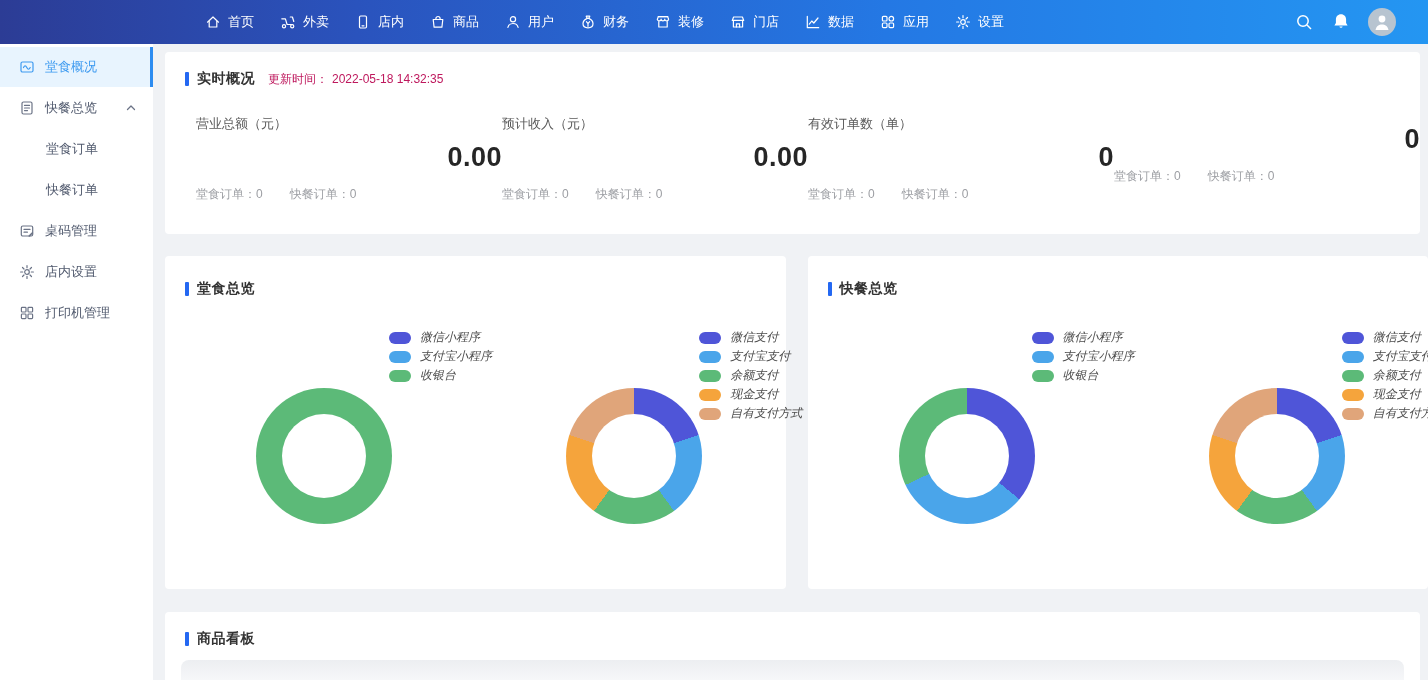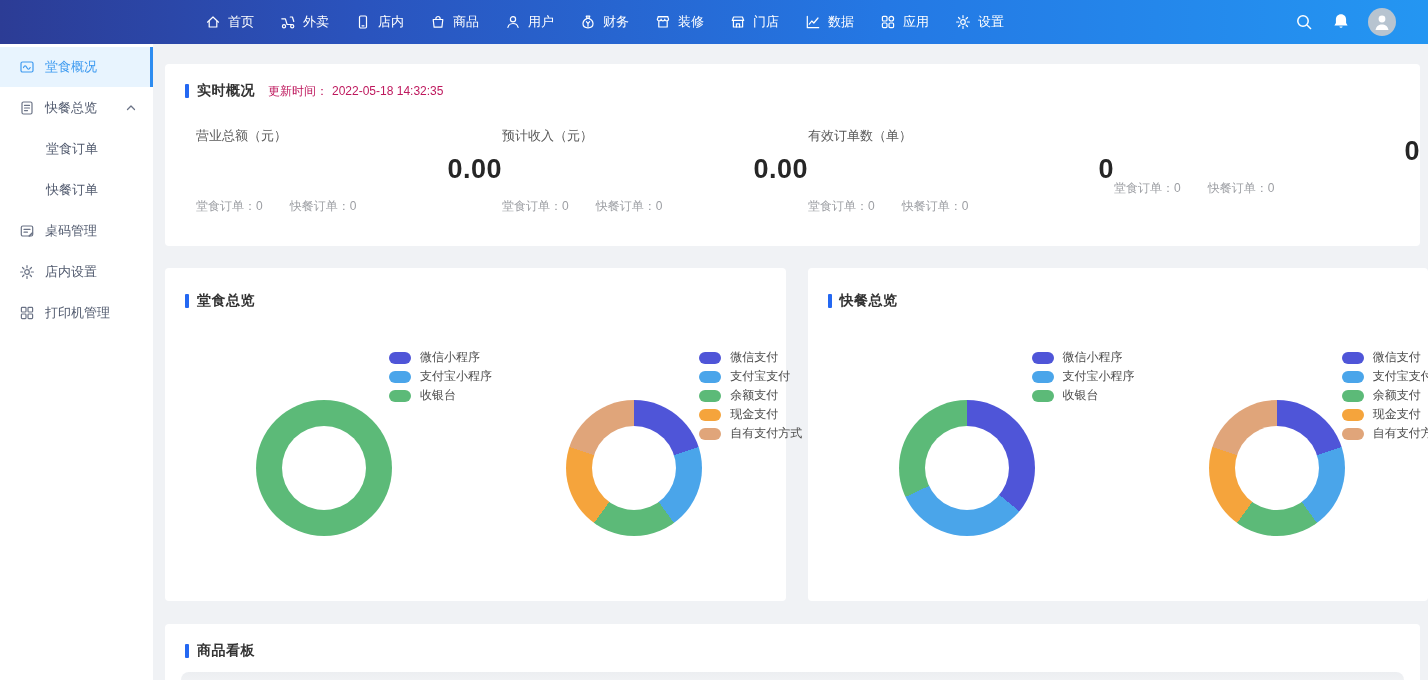--- a/index.html
+++ b/index.html
@@ -36,35 +36,35 @@
 
   
   .content { position:absolute; top:44px; left:165px; width:1263px; }
   .card { background:#fff; border-radius:4px; }
   .card-header { display:flex; align-items:center; padding:18px 20px 0 20px; }
   .hbar { width:4px; height:14px; border-radius:1px; background:#2468f2; margin-right:8px; flex:0 0 4px; }
   .card-title { font-size:14px; font-weight:bold; color:#333; letter-spacing:.5px; }
   .update-info { margin-left:13px; font-size:12px; color:#be185d;text-align:center; }
   .update-info .t { margin-left:4px; }
 
-  .realtime-card { margin-top:20px; width:1255px; height:182px; }
+  .realtime-card { margin-top:8px; width:1255px; height:182px; }
   .stats { display:flex; padding:27px 0 0 31px; }
   .stat { flex:1; }
   .stat-label { font-size:13px; color:#595959; }
   .stat-value { margin-top:9px; font-size:27px; font-weight:bold; color:#262626; letter-spacing:.5px;text-align:right; }
   .stat-sub { margin-top:13px; display:flex; gap:27px; font-size:12px; color:#9c9ea3; }
 
   .chart-row { margin-top:22px; display:flex; gap:22px; }
   .chart-card { width:622px; height:333px; }
   .chart-card .card-header { padding-top:24px; }
   .charts { display:flex; margin-top:6px; }
   .chart-half { position:relative; width:50%; height:280px; }
   .donut { position:absolute; left:91px; top:84px; width:136px; height:136px; border-radius:50%; }
   .donut::after { content:""; position:absolute; inset:26px; border-radius:50%; background:#fff; }
-  .legend { position:absolute; left:224px; top:32px; }
+  .legend { position:absolute; left:224px; top:24px;font-style:italic; }
   .legend-item { display:flex; align-items:center; height:19px; cursor:pointer; }
   .legend-swatch { width:22px; height:12px; border-radius:6px; margin-right:9px; flex:0 0 22px; }
   .legend-label { font-size:12px; color:#4d4d4d; white-space:nowrap; }
 
   .goods-card { margin-top:23px; width:1255px; height:110px; }
   .goods-strip { margin:12px 16px 0 16px; height:36px; border-radius:8px 8px 0 0;
     background:linear-gradient(180deg,#eceef1 0%,#f7f8fa 60%,#fdfdfe 100%); }
 </style>
 </head>
 <body>

